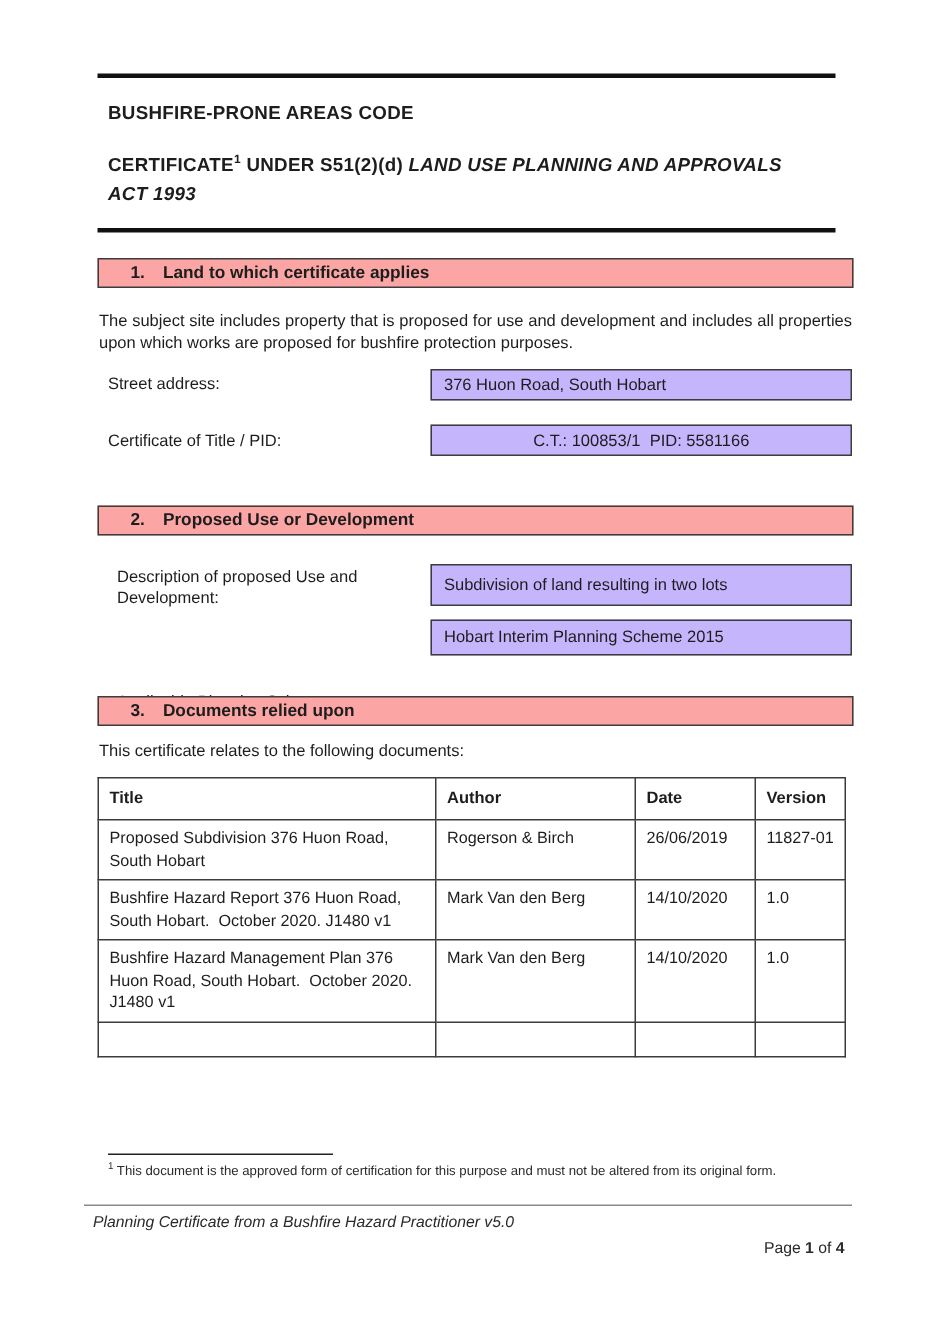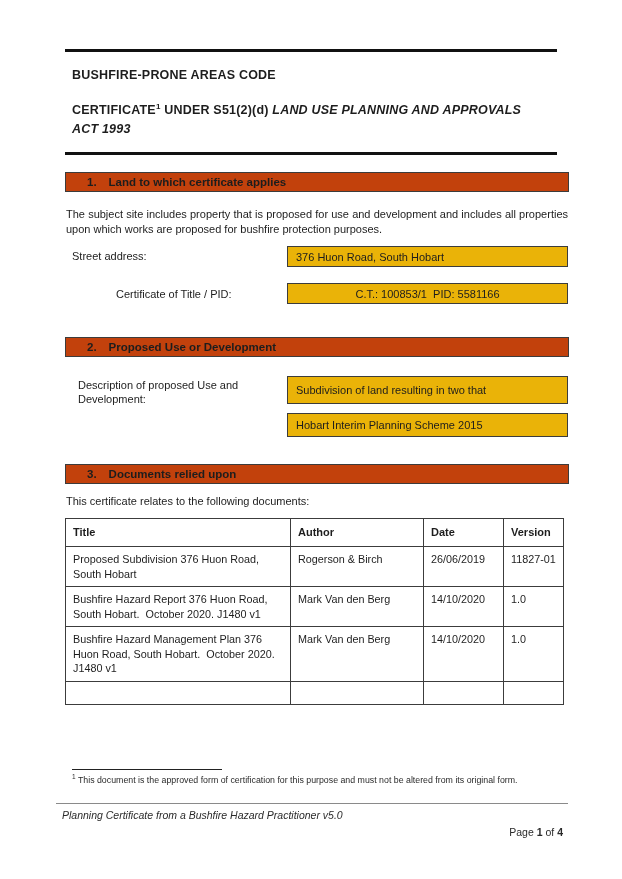--- a/index.html
+++ b/index.html
@@ -45,21 +45,21 @@
     font-size: 8px;
     vertical-align: super;
     line-height: 0;
   }
   .cert-title .act { font-style: italic; }
   .section-bar {
     position: absolute;
     left: 65px;
     width: 504px;
     height: 20px;
-    background: #c2410c;
+    background: #fca5a5;
     border: 1px solid #3c3c3c;
     font-size: 11.5px;
     font-weight: bold;
     line-height: 18px;
     padding-left: 21px;
   }
   .section-bar .sec-num { margin-right: 12px; }
   .body-text {
     font-size: 11px;
     line-height: 1.4;
@@ -80,21 +80,21 @@
   .field-box {
     position: absolute;
     left: 287px;
     width: 281px;
     border: 1px solid #3c3c3c;
     font-size: 11px;
     display: flex;
     align-items: center;
     padding: 0 8px;
     white-space: pre-wrap;
-    background: #eab308;
+    background: #c4b5fd;
   }
   .field-box.centered { justify-content: center; }
   .intro-3 {
     position: absolute;
     left: 66px;
     top: 494px;
   }
   table.docs {
     position: absolute;
     left: 65px;
@@ -189,29 +189,29 @@
 
   <div class="section-bar" style="top:172px;">
     <span class="sec-num">1.</span><span>Land to which certificate applies</span>
   </div>
 
   <p class="body-text intro-1">The subject site includes property that is proposed for use and development and includes all properties upon which works are proposed for bushfire protection purposes.</p>
 
   <div class="field-label" style="left:72px; top:249px;">Street address:</div>
   <div class="field-box" style="top:246px; height:21px;">376 Huon Road, South Hobart</div>
 
-  <div class="field-label" style="left:72px; top:287px;margin-left:44px;">Certificate of Title / PID:</div>
+  <div class="field-label" style="left:72px; top:287px;">Certificate of Title / PID:</div>
   <div class="field-box centered" style="top:283px; height:21px;">C.T.: 100853/1  PID: 5581166</div>
 
   <div class="section-bar" style="top:337px;">
     <span class="sec-num">2.</span><span>Proposed Use or Development</span>
   </div>
 
   <div class="field-label" style="left:78px; top:378px; width:190px;">Description of proposed Use and Development:</div>
-  <div class="field-box" style="top:376px; height:28px;">Subdivision of land resulting in two that</div>
+  <div class="field-box" style="top:376px; height:28px;">Subdivision of land resulting in two lots</div>
 
   <div class="field-label" style="left:78px; top:417px; width:200px;margin-top:44px;">Applicable Planning Scheme:</div>
   <div class="field-box" style="top:413px; height:24px;">Hobart Interim Planning Scheme 2015</div>
 
   <div class="section-bar" style="top:464px;">
     <span class="sec-num">3.</span><span>Documents relied upon</span>
   </div>
 
   <p class="body-text intro-3">This certificate relates to the following documents:</p>
 

